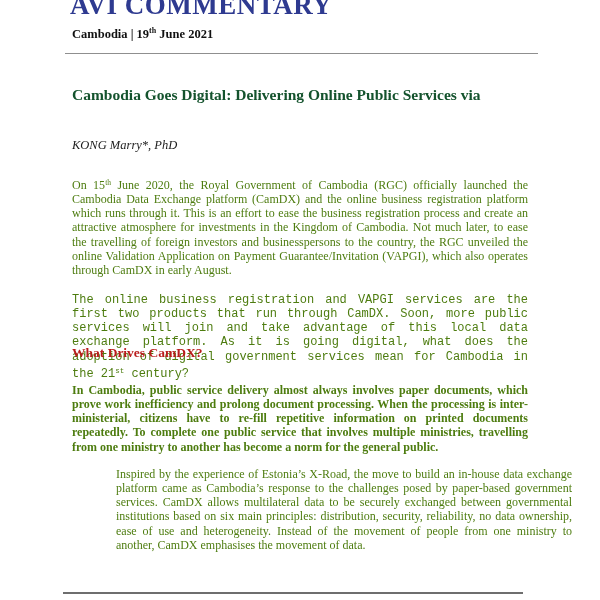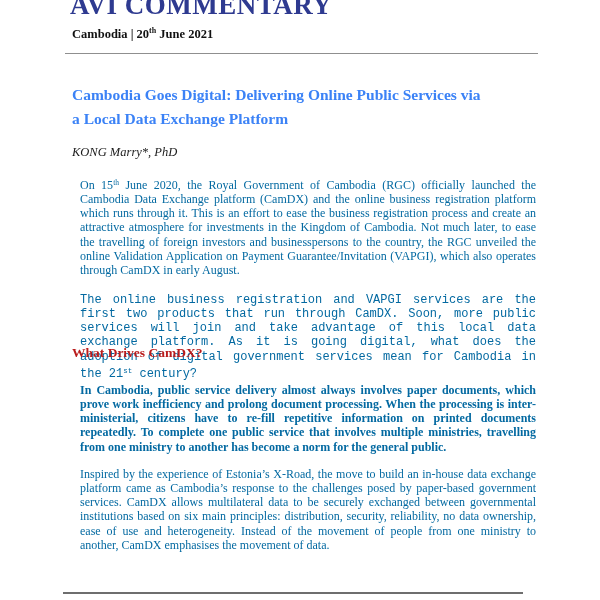--- a/index.html
+++ b/index.html
@@ -26,61 +26,60 @@
     white-space: nowrap;
   }
   .dateline sup { font-size: 8px; vertical-align: 5px; }
   .rule-top {
     top: 53px; left: 65px; width: 473px; height: 1px;
     background: var(--rule-light, #8f8f8f);
   }
   .article-title {
     top: 83px; left: 72px; width: 470px;
     font-size: 15.5px; font-weight: bold;
-    line-height: 24px; color: #3b82f6;
+    line-height: 24px; color: #14532d;
   }
   .article-title span { display: block; white-space: nowrap; }
   .author {
-    top: 145px; left: 72px;
+    top: 138px; left: 72px;
     font-size: 12.5px; font-style: italic;
     color: #1a1a1a; white-space: nowrap;
   }
   .para {
-    left: 80px; width: 456px;
+    left: 72px; width: 456px;
     font-size: 12px; line-height: 14.15px;
     text-align: justify;
-    color: #0369a1;
+    color: #4d7c0f;
   }
   .para sup { font-size: 7.5px; vertical-align: 4px; }
   .p1 { top: 164px; }
   .p2 { top: 281px; font-family: Liberation Mono, monospace; }
   .section-heading {
     top: 345px; left: 72px;
     font-size: 13.5px; font-weight: bold;
     color: #b91c1c; white-space: nowrap;
   }
   .p3 { top: 371px; font-weight: bold; }
-  .p4 { top: 455px; }
+  .p4 { top: 455px; margin-left: 44px; }
   .rule-bottom {
     top: 592px; left: 63px; width: 460px; height: 2px;
     background: var(--rule-dark, #6e6e6e);
   }
 </style>
 </head>
 <body style="--masthead-blue: #2e3a90; --body-text: #1a1a1a; --rule-light: #8f8f8f; --rule-dark: #6e6e6e;">
 
 <div class="abs masthead">AVI COMMENTARY</div>
 
-<div class="abs dateline"><span>Cambodia | 20</span><sup>th</sup><span> June 2021</span></div>
+<div class="abs dateline"><span>Cambodia | 19</span><sup>th</sup><span> June 2021</span></div>
 
 <div class="abs rule-top"></div>
 
 <div class="abs article-title">
   <span>Cambodia Goes Digital: Delivering Online Public Services via</span>
-  <span>a Local Data Exchange Platform</span>
 </div>
 
 <div class="abs author">KONG Marry*, PhD</div>
 
 <p class="abs para p1"><span>On 15</span><sup>th</sup><span> June 2020, the Royal Government of Cambodia (RGC) officially launched the Cambodia Data Exchange platform (CamDX) and the online business registration platform which runs through it. This is an effort to ease the business registration process and create an attractive atmosphere for investments in the Kingdom of Cambodia. Not much later, to ease the travelling of foreign investors and businesspersons to the country, the RGC unveiled the online Validation Application on Payment Guarantee/Invitation (VAPGI), which also operates through CamDX in early August.</span></p>
 
 <p class="abs para p2"><span>The online business registration and VAPGI services are the first two products that run through CamDX. Soon, more public services will join and take advantage of this local data exchange platform. As it is going digital, what does the adoption of digital government services mean for Cambodia in the 21</span><sup>st</sup><span> century?</span></p>
 
 <div class="abs section-heading">What Drives CamDX?</div>
 

